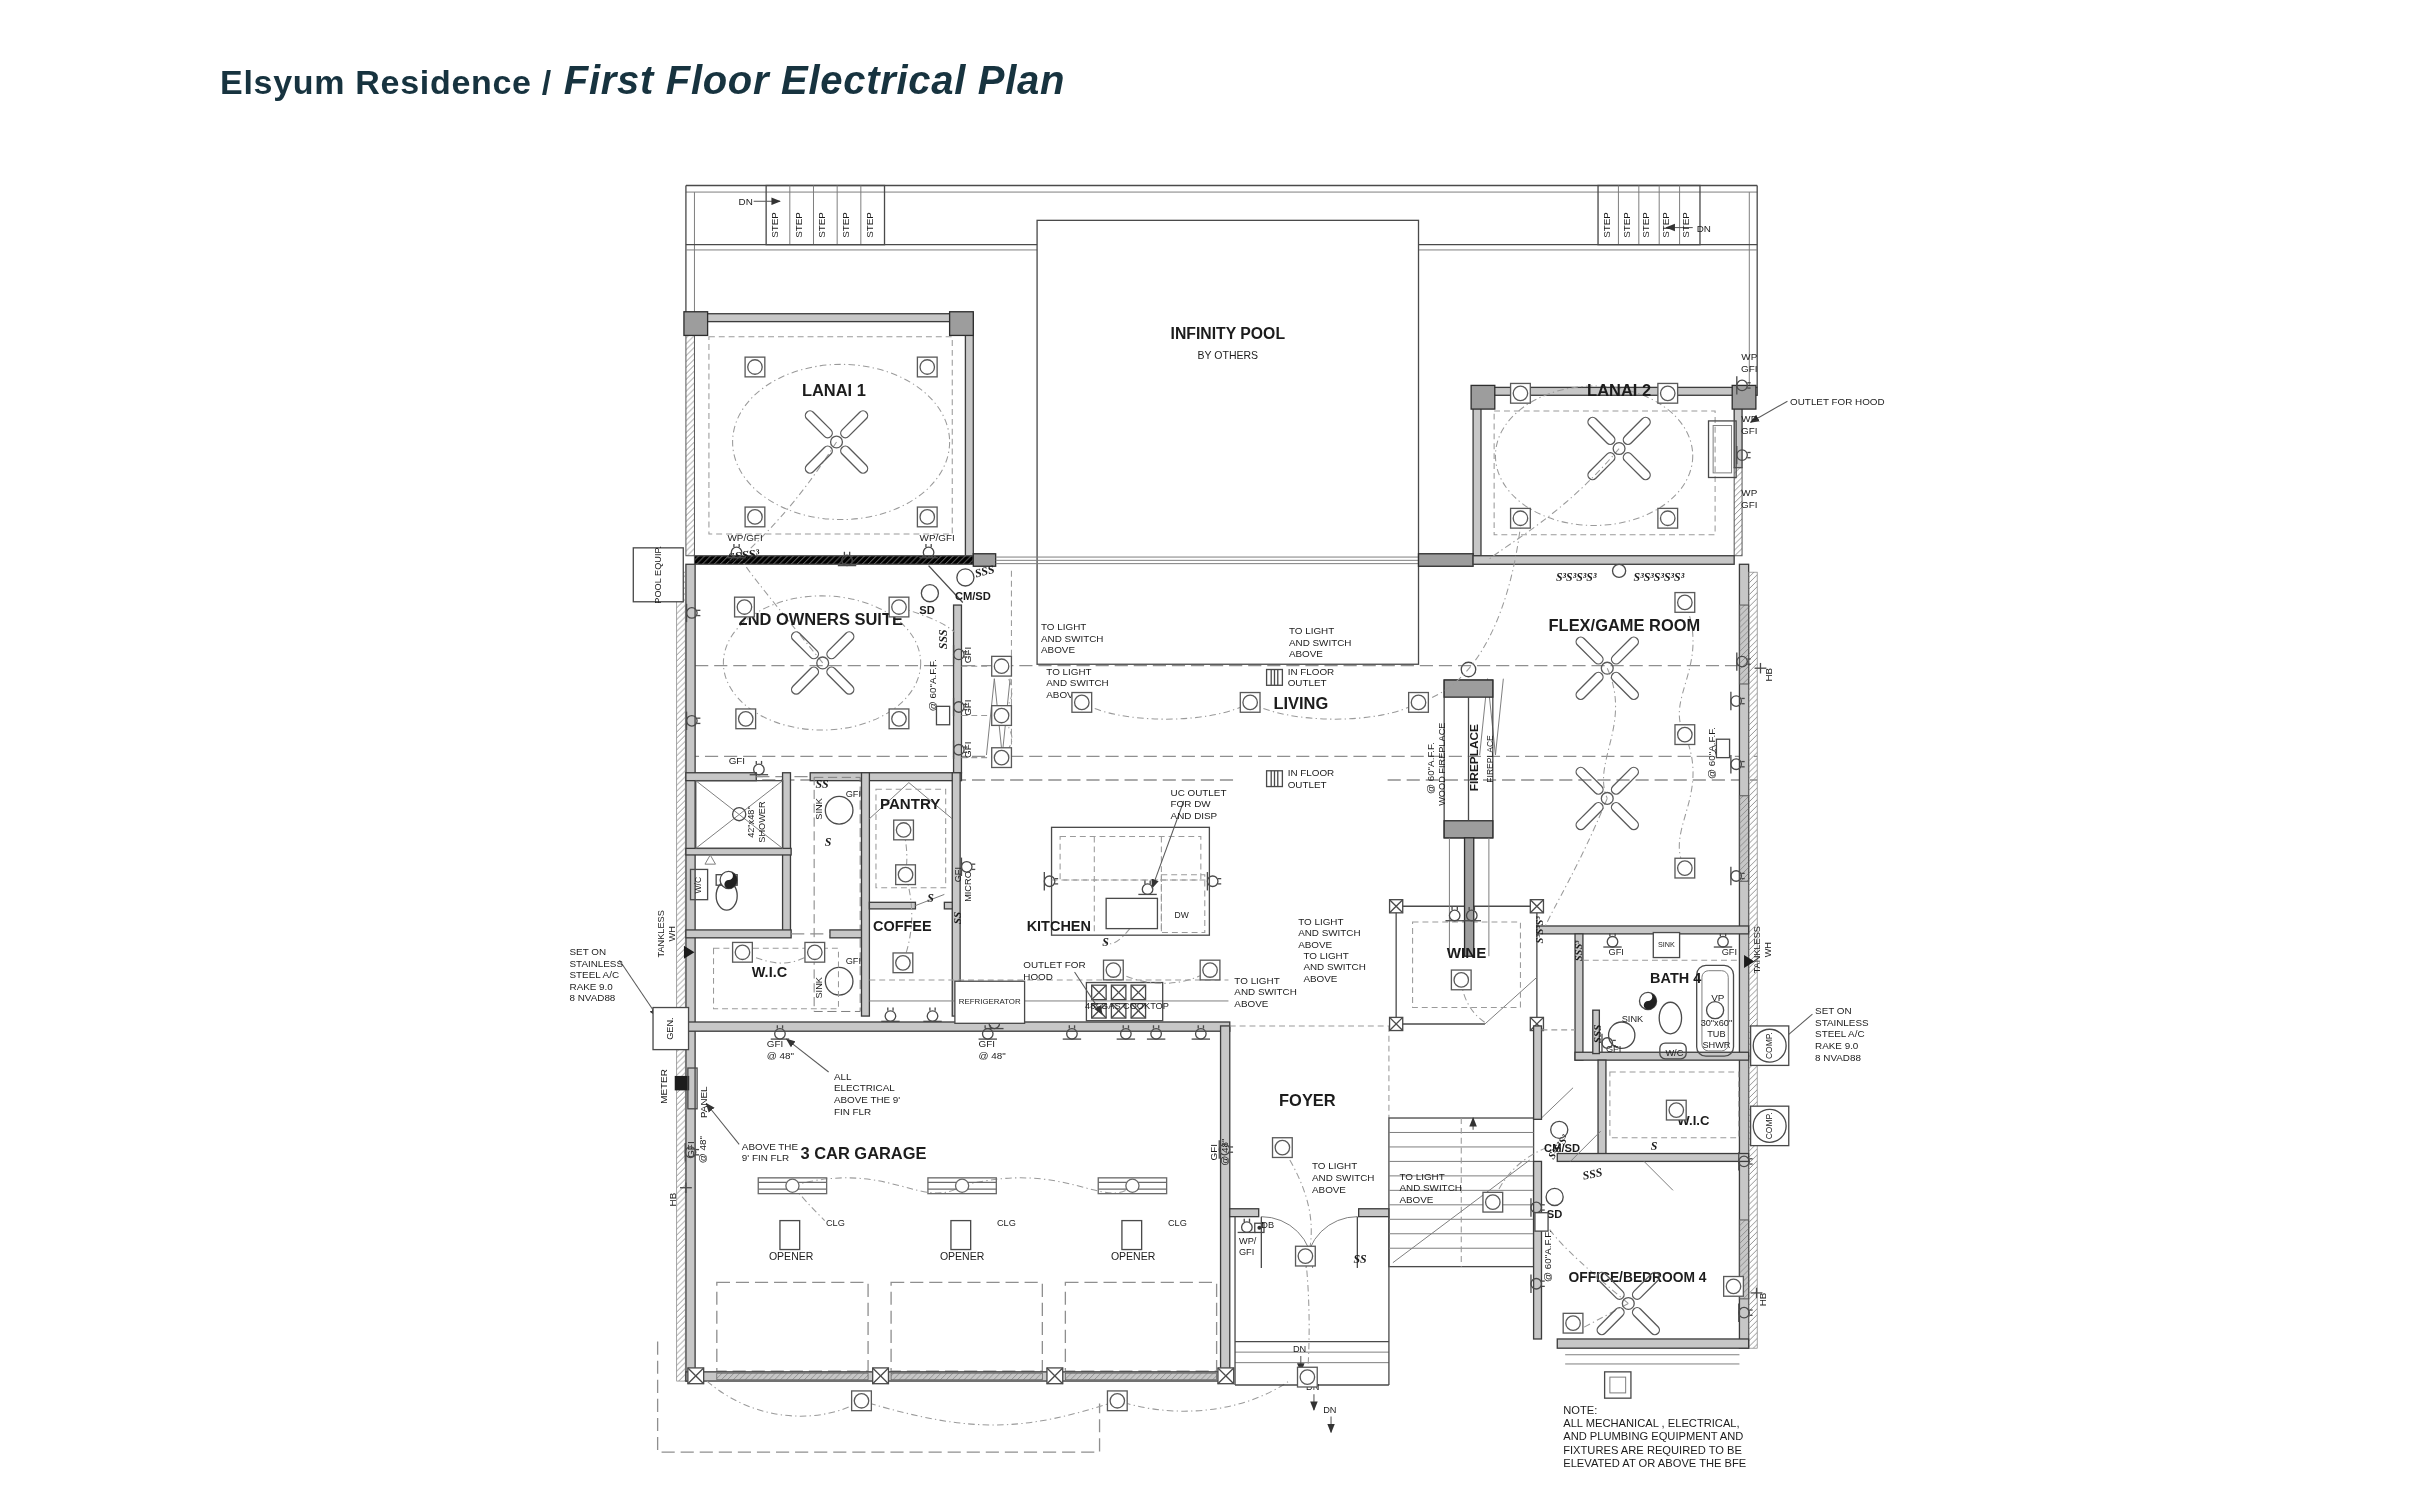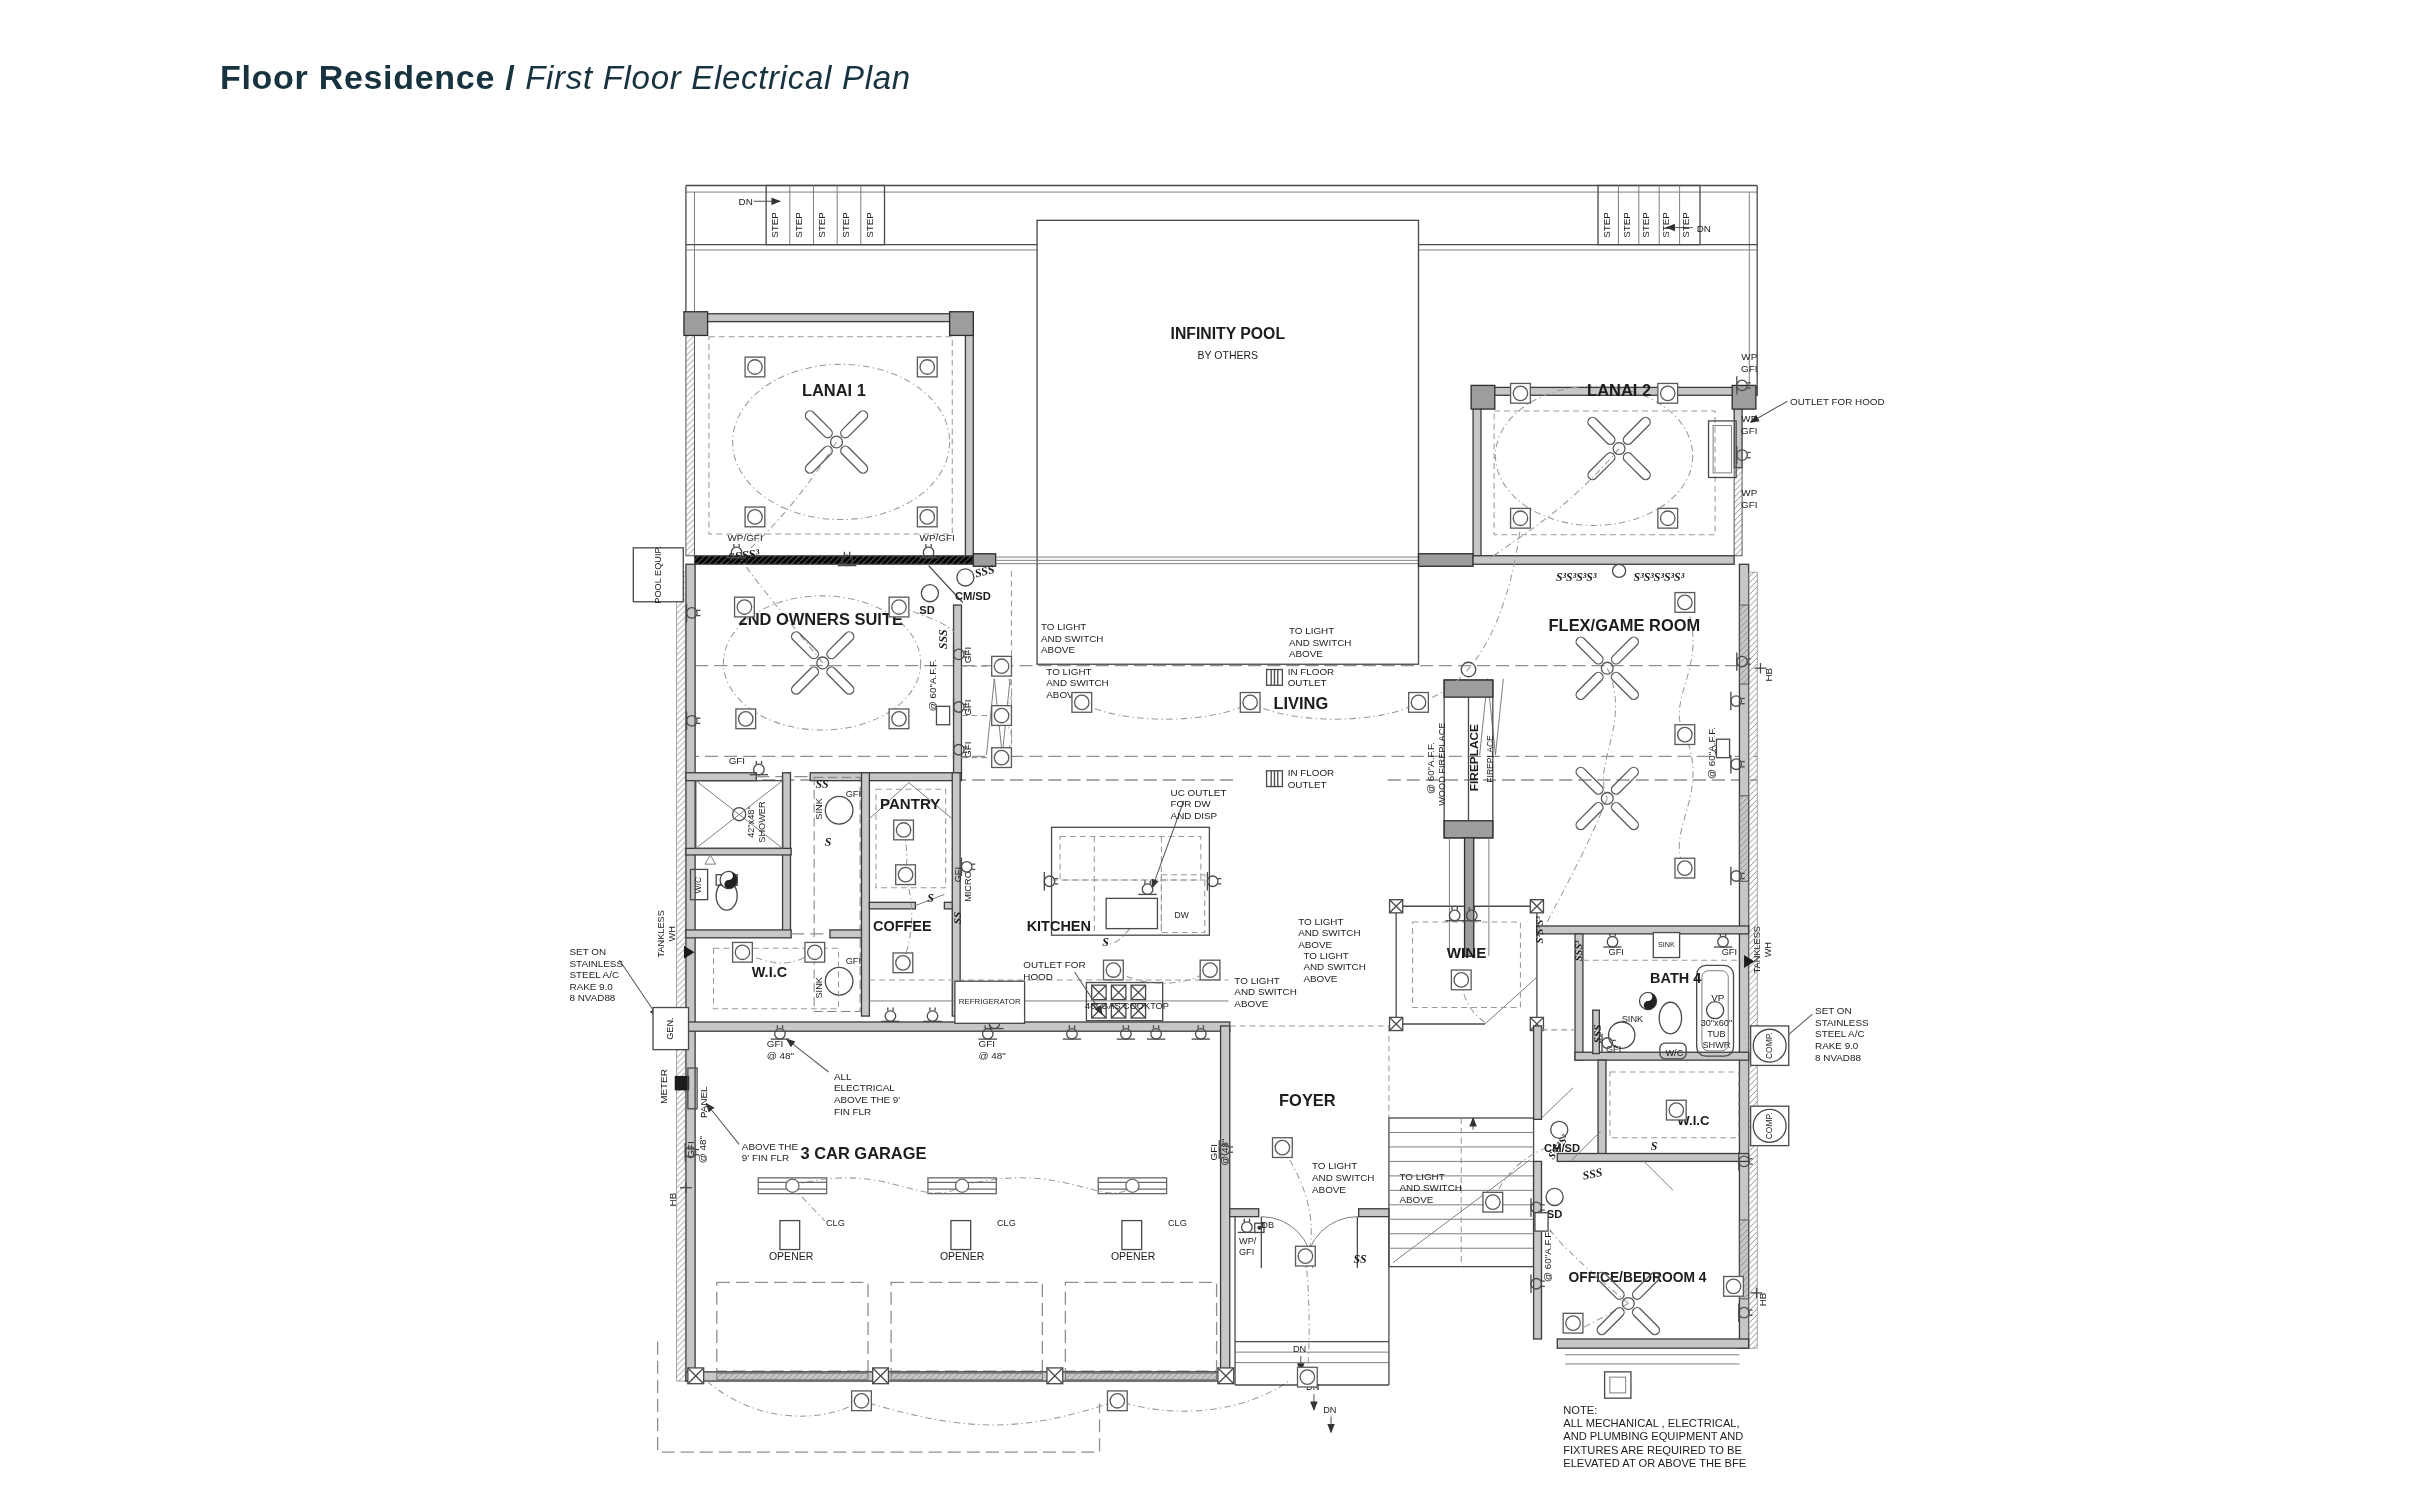--- a/index.html
+++ b/index.html
@@ -1,40 +1,40 @@
 <!DOCTYPE html>
 <html style="font-size:10.5px"><head>
 <meta charset="utf-8">
 <style>
   html,body{margin:0;padding:0;background:#ffffff;}
   .page{position:relative;width:2426px;height:1510px;background:#fff;overflow:hidden;
         font-family:"Liberation Sans",sans-serif;}
   .title{position:absolute;left:220px;top:58px;white-space:nowrap;color:#17333f;}
   .title .t-bold{font-weight:bold;font-size:34px;letter-spacing:0.7px;}
-  .title .t-italic{font-style:italic;font-size:33px;font-weight:400;letter-spacing:0.7px;}
+  .title .t-italic{font-style:italic;font-size:40px;font-weight:700;letter-spacing:0.7px;}
   svg text{fill:#1c1c1c;}
   .room-label{font-weight:bold;font-family:"Liberation Sans",sans-serif;}
   .ann{font-family:"Liberation Sans",sans-serif;}
   .sw{font-family:"Liberation Serif",serif;font-style:italic;font-weight:bold;}
   .wall{fill:#c7c7c7;stroke:#3c3c3c;stroke-width:2;}
   .wall-dk{fill:#9d9d9d;stroke:#2e2e2e;stroke-width:2;}
   .thin{stroke:#4a4a4a;stroke-width:2;fill:none;}
   .thin2{stroke:#7d7d7d;stroke-width:1.5;fill:none;}
   .dash{stroke:#8f8f8f;stroke-width:2;fill:none;stroke-dasharray:20 9;}
   .dash-s{stroke:#9a9a9a;stroke-width:1.6;fill:none;stroke-dasharray:9 6;}
   .wire{stroke:#9a9a9a;stroke-width:1.6;fill:none;stroke-dasharray:10 5 2 5;}
   .leader{stroke:#5a5a5a;stroke-width:1.6;fill:none;}
   .sym{stroke:#4a4a4a;stroke-width:2;fill:none;}
 </style>
 </head>
 <body>
 
 <div class="page">
   <div class="title">
-    <span class="t-bold">Floor Residence /</span><span class="t-italic"> First Floor Electrical Plan</span>
+    <span class="t-bold">Elsyum Residence /</span><span class="t-italic"> First Floor Electrical Plan</span>
   </div>
 
   <svg width="2426" height="1510" viewBox="0 0 3689 2296" xmlns="http://www.w3.org/2000/svg">
     <defs>
       <pattern id="hatch" width="9" height="9" patternUnits="userSpaceOnUse">
         <path d="M0,9 L9,0" stroke="#8a8a8a" stroke-width="1.4"></path>
       </pattern>
       <marker id="arr" viewBox="0 0 10 8" refX="9" refY="4" markerWidth="9" markerHeight="8" orient="auto">
         <path d="M0,0 L10,4 L0,8 z" fill="#333"></path>
       </marker>

